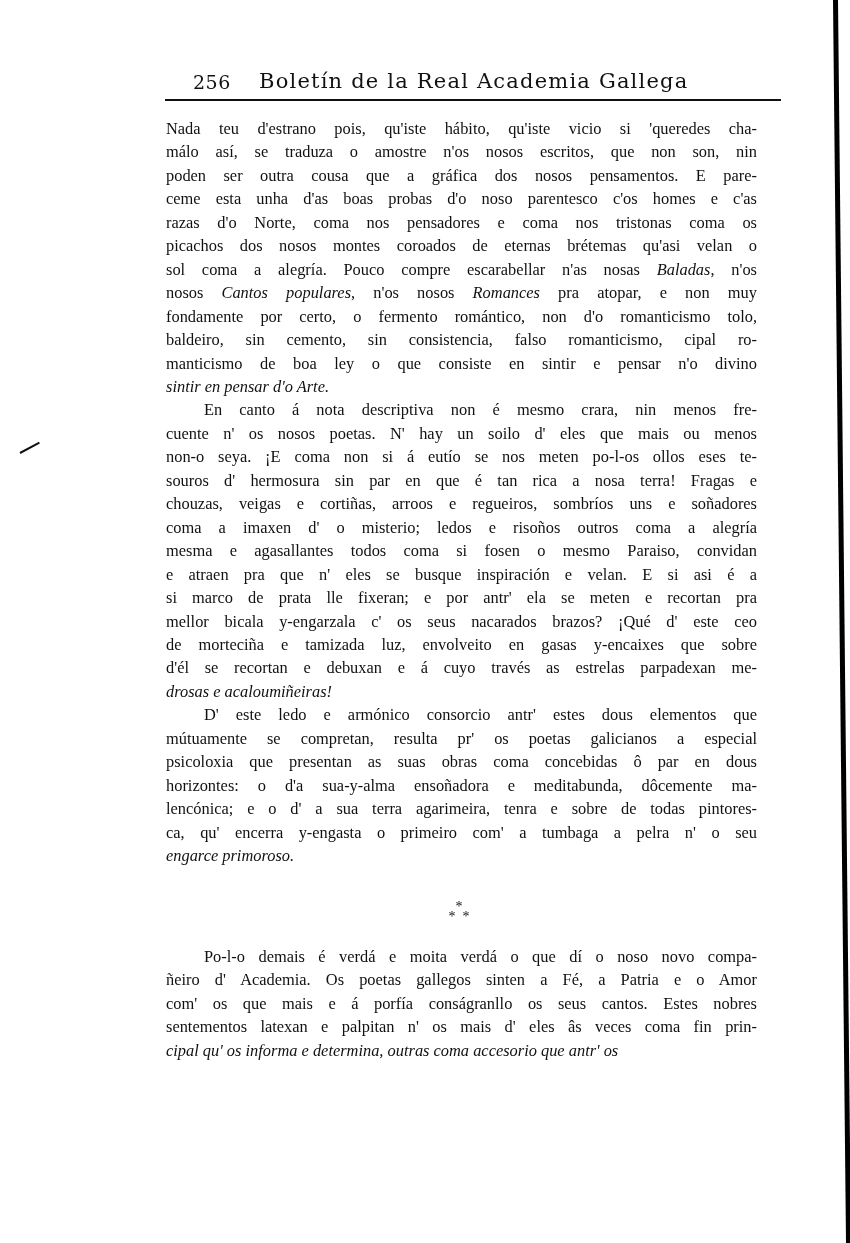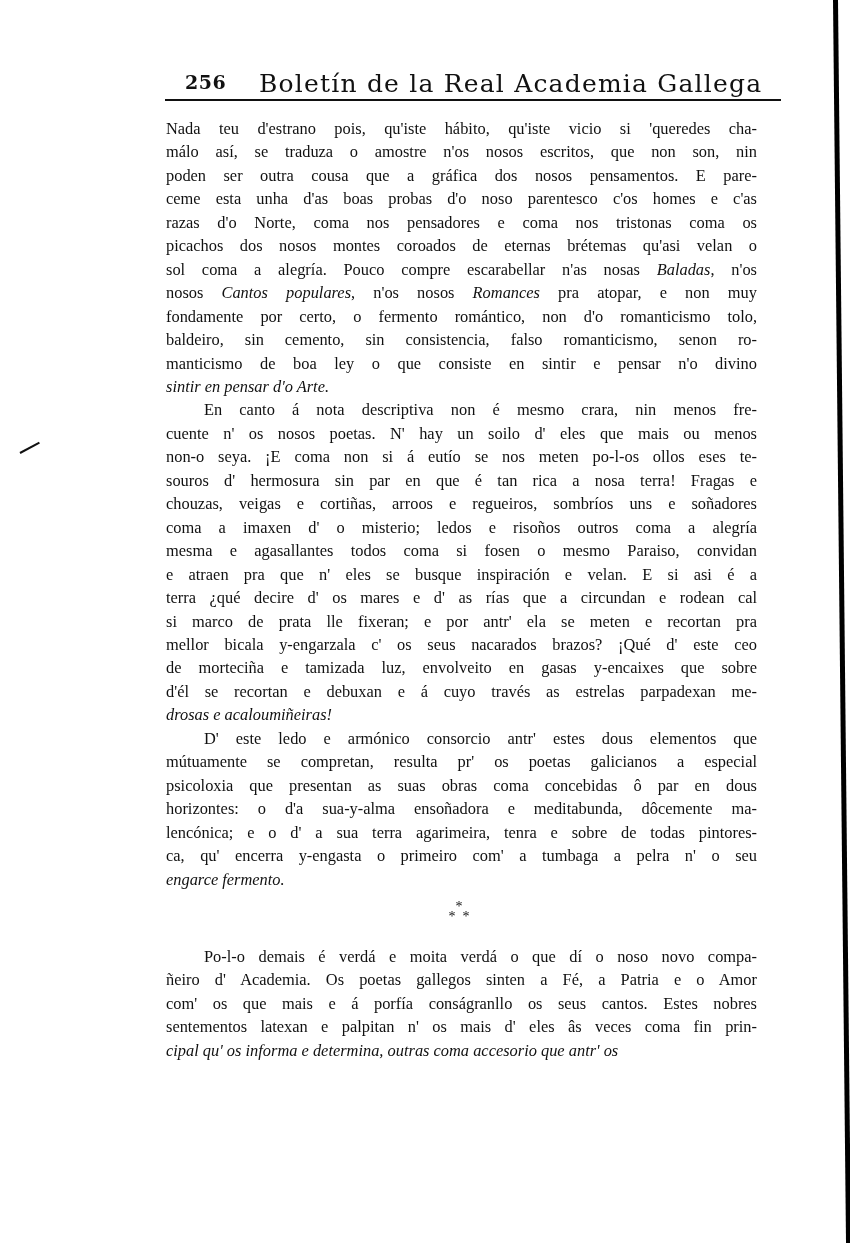--- a/index.html
+++ b/index.html
@@ -12,26 +12,25 @@
       transform: skewX(0.6deg); transform-origin: top left;
     }
     .margin-mark {
       position: absolute; left: 20px; top: 452px; width: 22px; height: 2px; background: #111;
       transform: rotate(-28deg); transform-origin: left center;
     }
     .header {
       position: absolute; left: 185px; top: 66px; width: 595px; height: 34px;
     }
     .page-number {
-      position: absolute; left: 0; top: 5px; font-size: 19px; font-family: "DejaVu Serif", serif;
+      position: absolute; left: 8px; top: 5px; font-size: 19px; font-family: "DejaVu Serif", serif;
       letter-spacing: 0.5px;
-      font-weight: bold;
     }
     .running-title {
-      position: absolute; left: 74px; top: 3px; font-size: 25px; font-family: "DejaVu Serif", serif;
+      position: absolute; left: 74px; top: 3px; font-size: 21px; font-family: "DejaVu Serif", serif;
       letter-spacing: 1.2px; font-weight: normal;
     }
     .header-rule {
       position: absolute; left: 165px; top: 99px; width: 616px; height: 2px; background: #111;
     }
     .body-text {
       position: absolute; left: 166px; top: 117px; width: 591px;
       font-size: 16.4px; line-height: 23.45px; text-align: justify;
     }
     .line { display: block; text-align: justify; text-align-last: justify; white-space: nowrap; overflow: visible; }
@@ -60,48 +59,47 @@
     <div>
       <span class="line">Nada teu d'estrano pois, qu'iste hábito, qu'iste vicio si 'queredes cha-</span>
       <span class="line">málo así, se traduza o amostre n'os nosos escritos, que non son, nin</span>
       <span class="line">poden ser outra cousa que a gráfica dos nosos pensamentos. E pare-</span>
       <span class="line">ceme esta unha d'as boas probas d'o noso parentesco c'os homes e c'as</span>
       <span class="line">razas d'o Norte, coma nos pensadores e coma nos tristonas coma os</span>
       <span class="line">picachos dos nosos montes coroados de eternas brétemas qu'asi velan o</span>
       <span class="line">sol coma a alegría. Pouco compre escarabellar n'as nosas <em>Baladas</em>, n'os</span>
       <span class="line">nosos <em>Cantos populares</em>, n'os nosos <em>Romances</em> pra atopar, e non muy</span>
       <span class="line">fondamente por certo, o fermento romántico, non d'o romanticismo tolo,</span>
-      <span class="line">baldeiro, sin cemento, sin consistencia, falso romanticismo, senon ro-</span>
+      <span class="line">baldeiro, sin cemento, sin consistencia, falso romanticismo, cipal ro-</span>
       <span class="line">manticismo de boa ley o que consiste en sintir e pensar n'o divino</span>
       <span class="line last">sintir en pensar d'o Arte.</span>
     </div>
     <div>
       <span class="line" style="text-indent: 38px;">En canto á nota descriptiva non é mesmo crara, nin menos fre-</span>
       <span class="line">cuente n' os nosos poetas. N' hay un soilo d' eles que mais ou menos</span>
       <span class="line">non-o seya. ¡E coma non si á eutío se nos meten po-l-os ollos eses te-</span>
       <span class="line">souros d' hermosura sin par en que é tan rica a nosa terra! Fragas e</span>
       <span class="line">chouzas, veigas e cortiñas, arroos e regueiros, sombríos uns e soñadores</span>
       <span class="line">coma a imaxen d' o misterio; ledos e risoños outros coma a alegría</span>
       <span class="line">mesma e agasallantes todos coma si fosen o mesmo Paraiso, convidan</span>
       <span class="line">e atraen pra que n' eles se busque inspiración e velan. E si asi é a</span>
-      <span class="line">terra ¿qué decire d' os mares e d' as rías que a circundan e rodean cal</span>
       <span class="line">si marco de prata lle fixeran; e por antr' ela se meten e recortan pra</span>
       <span class="line">mellor bicala y-engarzala c' os seus nacarados brazos? ¡Qué d' este ceo</span>
       <span class="line">de morteciña e tamizada luz, envolveito en gasas y-encaixes que sobre</span>
       <span class="line">d'él se recortan e debuxan e á cuyo través as estrelas parpadexan me-</span>
       <span class="line last">drosas e acaloumiñeiras!</span>
     </div>
     <div>
       <span class="line" style="text-indent: 38px;">D' este ledo e armónico consorcio antr' estes dous elementos que</span>
       <span class="line">mútuamente se compretan, resulta pr' os poetas galicianos a especial</span>
       <span class="line">psicoloxia que presentan as suas obras coma concebidas ô par en dous</span>
       <span class="line">horizontes: o d'a sua-y-alma ensoñadora e meditabunda, dôcemente ma-</span>
       <span class="line">lencónica; e o d' a sua terra agarimeira, tenra e sobre de todas pintores-</span>
       <span class="line">ca, qu' encerra y-engasta o primeiro com' a tumbaga a pelra n' o seu</span>
-      <span class="line last">engarce fermento.</span>
+      <span class="line last">engarce primoroso.</span>
     </div>
   </div>
 
 <div class="asterism">
   <span class="top">*</span>
   <span>*&nbsp;&nbsp;*</span>
 </div>
 
 <div class="section-2" id="section2">
     <div>

